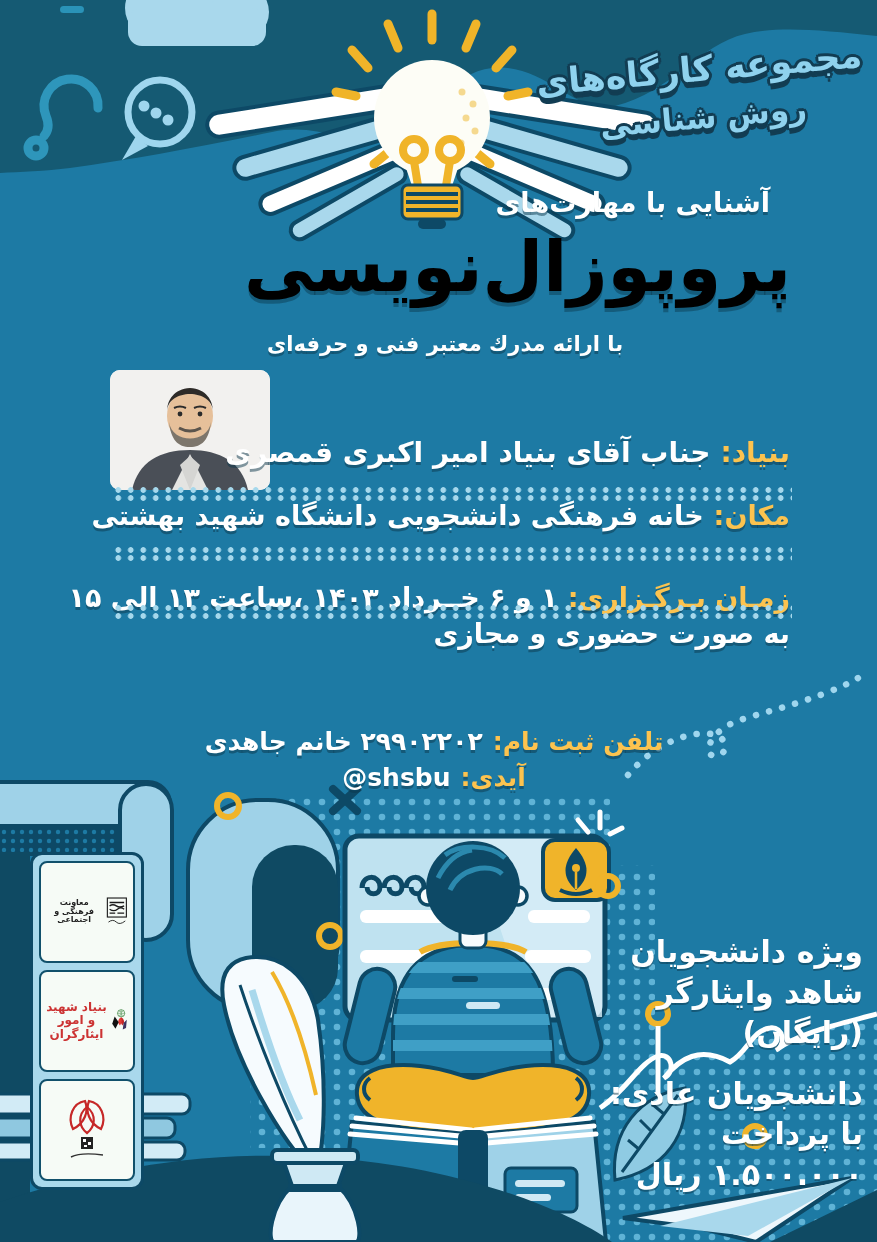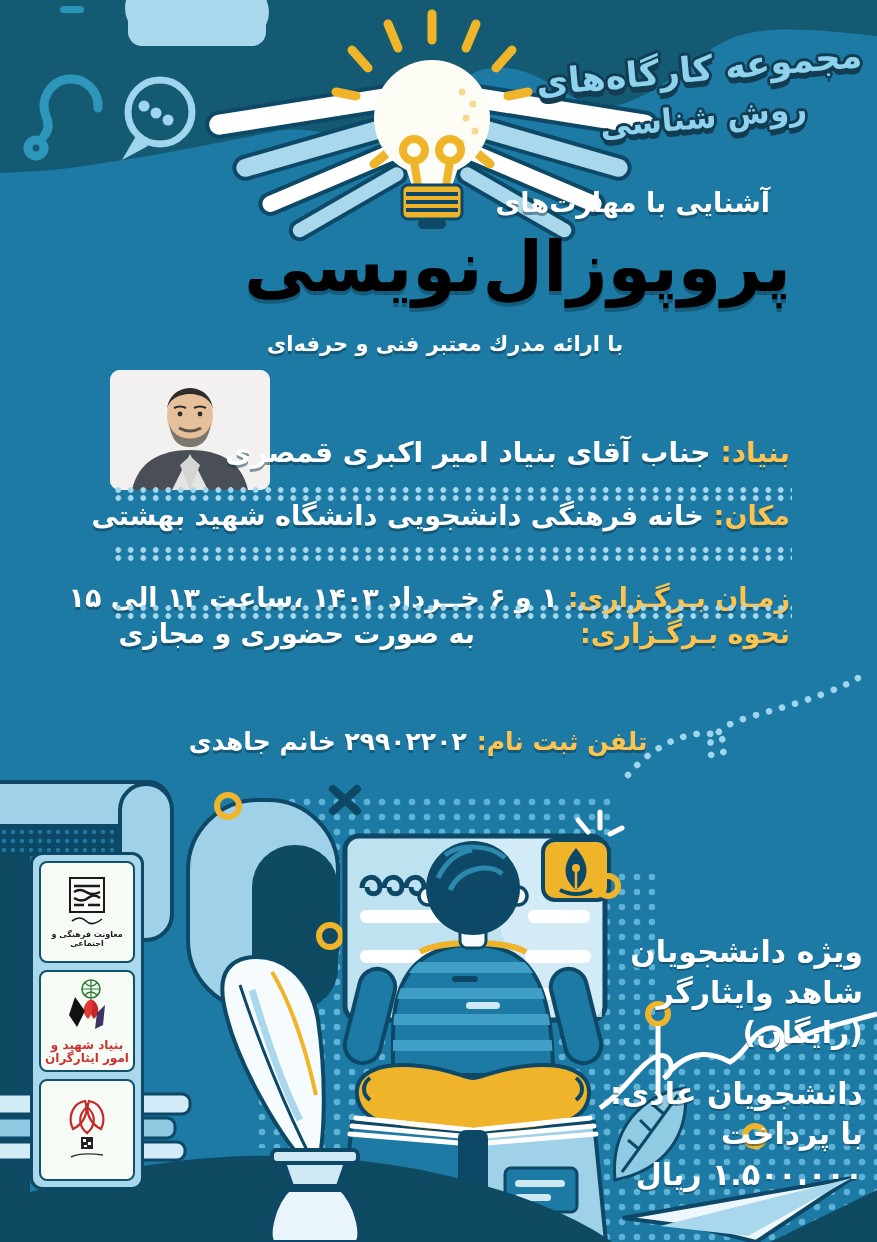--- a/index.html
+++ b/index.html
@@ -21,31 +21,31 @@
         text-shadow:0 3px 0 rgba(12,55,76,.5);}
   .photo{position:absolute;z-index:4;top:370px;left:110px;width:160px;height:120px;
          border-radius:10px;overflow:hidden;background:#fff;}
   .infoline{position:absolute;z-index:5;right:87px;font-size:27px;white-space:nowrap;
             text-shadow:0 3px 0 rgba(12,55,76,.5);}
   .lbl{color:#fcc34f;margin-left:10px;}
   .dotline{position:absolute;z-index:5;left:112px;width:680px;height:16px;
            background-image:radial-gradient(circle,#a5d8ec 2.5px,rgba(0,0,0,0) 3.2px);
            background-size:12.5px 8px;}
   .modeline{display:flex;flex-direction:row;gap:95px;left:150px;right:87px;justify-content:flex-start;}
-  .contact{top:724px;left:128px;width:580px;text-align:center;font-size:25px;line-height:1.45;
+  .contact{top:724px;left:144px;width:580px;text-align:center;font-size:25px;line-height:1.45;
            text-shadow:0 3px 0 rgba(12,55,76,.5);}
   .ltr{direction:ltr;unicode-bidi:embed;}
   .audience{top:932px;right:14px;width:300px;font-size:30px;line-height:1.35;text-align:right;
             text-shadow:0 2px 0 rgba(12,55,76,.5);}
   .audience .gap{height:20px;}
   .logostrip{position:absolute;z-index:6;top:852px;left:30px;width:114px;height:338px;
              background:#a9d8ec;border:3px solid #0d4966;border-radius:12px;padding:6px;
              display:flex;flex-direction:column;gap:7px;}
   .logocard{flex:1;background:#f6fbf6;border:2px solid #11506b;border-radius:8px;
-            display:flex;flex-direction:column;align-items:center;justify-content:center;
+            display:flex;flex-direction:row;align-items:center;justify-content:center;
             padding:3px;overflow:hidden;}
   .logocap{font-size:8px;color:#222;text-align:center;line-height:1.1;}
   .logocap.red{color:#cc3333;font-size:12px;}
 </style>
 </head>
 <body>
 
 <div class="poster">
 
   <svg class="bgart" width="877" height="1242" viewBox="0 0 877 1242">
@@ -341,27 +341,29 @@
 
   <div class="dotline" style="top:546px;"></div>
 
   <div class="txt infoline" style="top:558px;margin-top:24px;">
     <span class="lbl">زمـان بـرگـزاری:</span><span>۱ و ۶ خــرداد ۱۴۰۳ ،ساعت ۱۳ الی ۱۵</span>
   </div>
 
   <div class="dotline" style="top:604px;"></div>
 
   <div class="txt infoline modeline" style="top:618px;">
-    <span class="lbl">نحوه بـرگـزاری:</span>
     <span>به صورت حضوری و مجازی</span>
   </div>
 
   <div class="txt contact">
     <div>
       <span class="lbl">تلفن ثبت نام:</span><span>۲۹۹۰۲۲۰۲ خانم جاهدی</span>
+    </div>
+    <div>
+      <span class="lbl">آیدی:</span><span class="ltr">@shsbu</span>
     </div>
   </div>
 
   <div class="txt audience">
     <div>ویژه دانشجویان شاهد وایثارگر</div>
     <div>(رایگان)</div>
     <div class="gap"></div>
     <div>دانشجویان عادی:</div>
     <div>با پرداخت ۱.۵۰۰.۰۰۰ ریال</div>
   </div>

